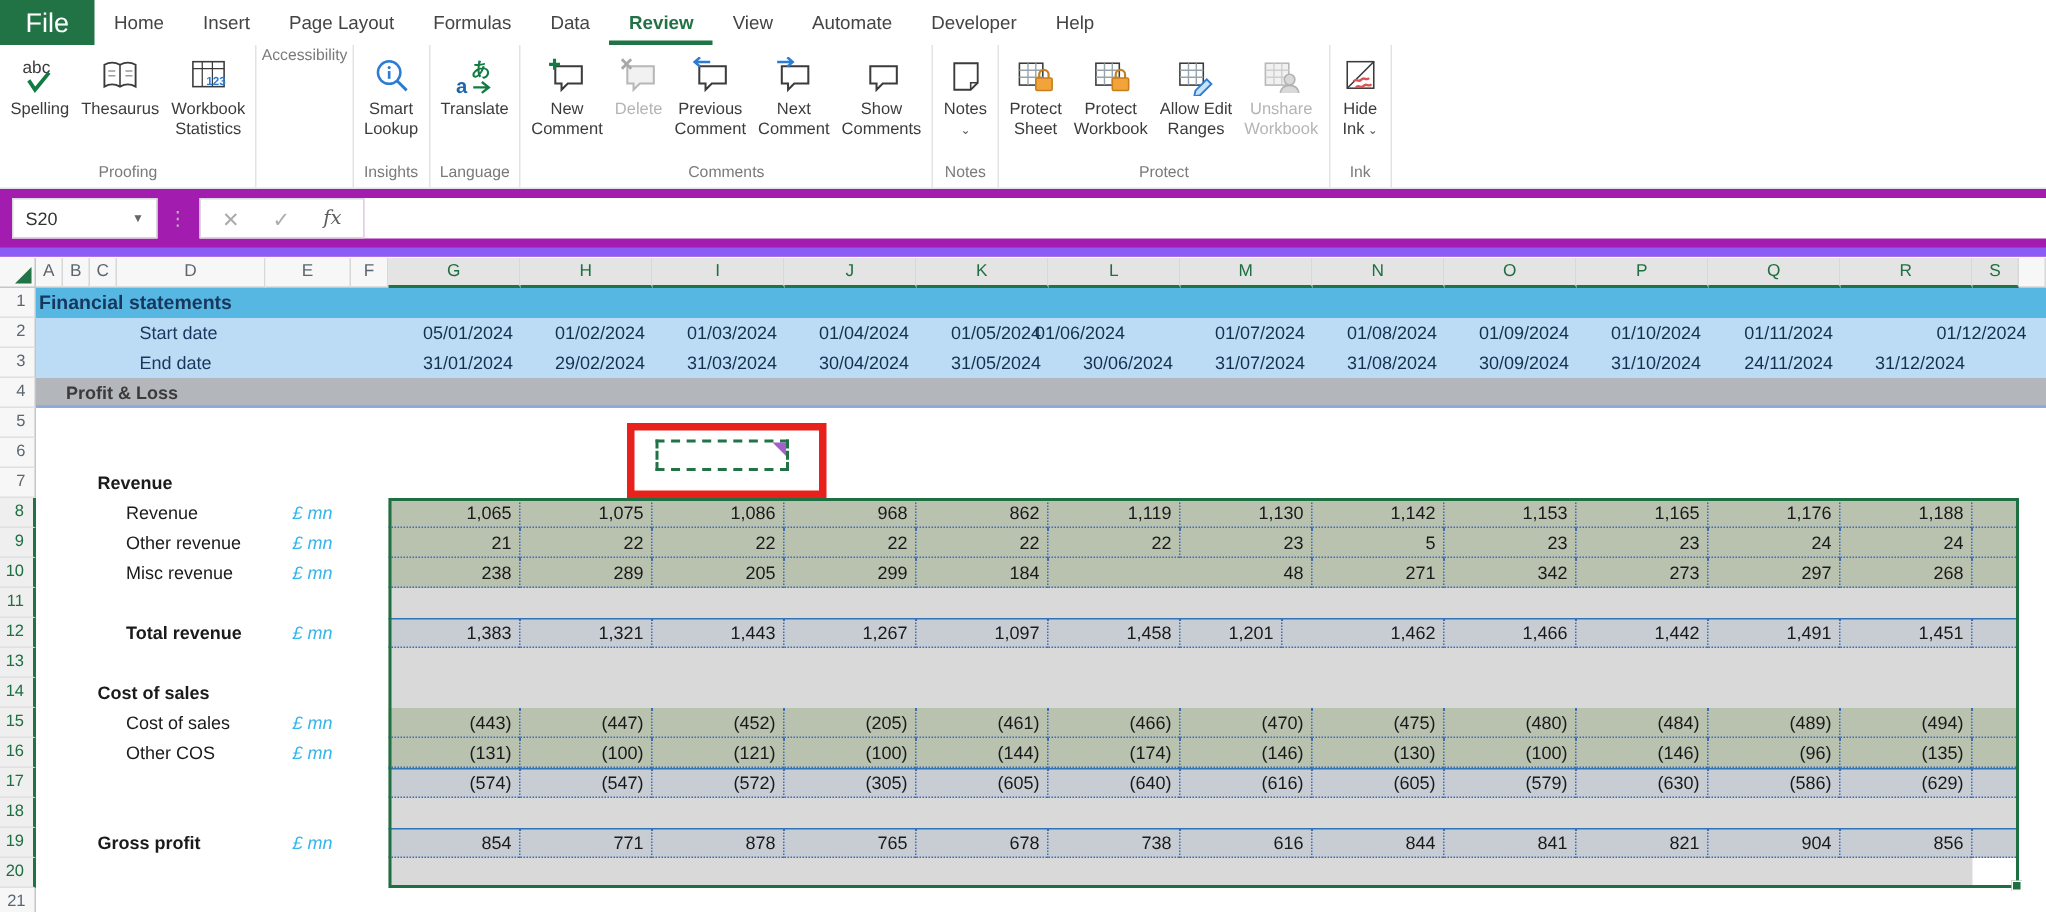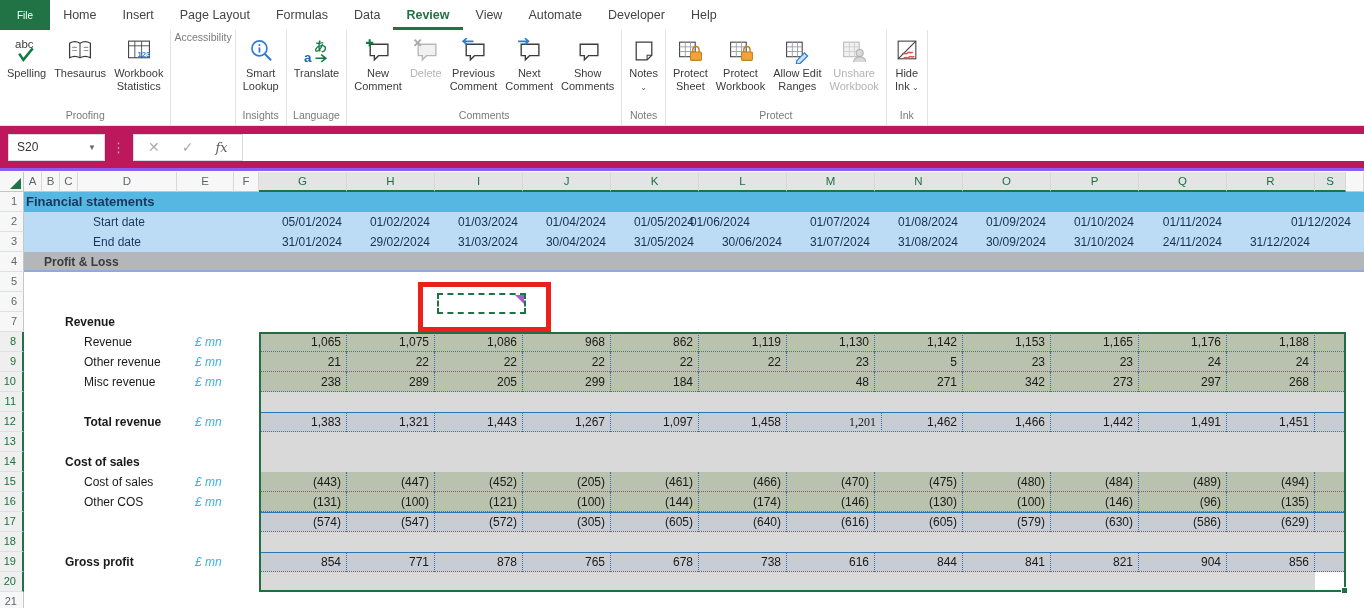--- a/index.html
+++ b/index.html
@@ -2,39 +2,39 @@
 <html style="--excel-green: #217346; --selection-border: #1E6F41; --band-title-bg: #56B7E2; --band-dates-bg: #BCDCF5; --band-section-bg: #B3B6BA; --band-text: #17375E; --table-green: #B9C1AF; --table-subtotal: #C7CDD3; --table-gap: #D9D9D9; --border-dotted: #3E6DB5; --border-solid: #2E75B6; --unit-text: #35B5EC; --annotation-red: #E8211C; --copied-marker-purple: #A45FC8; --lock-orange: #F2A33A; --icon-blue: #2B7CD3;"><head>
 <meta charset="utf-8">
 <style>
   * { margin:0; padding:0; box-sizing:border-box; }
   html,body { background:#fff; }
   .app { position:relative; width:1364px; height:608px; overflow:hidden;
          font-family:"Liberation Sans", sans-serif; background:#fff; }
 
   
   .tabbar { position:absolute; top:0; left:0; width:100%; height:30px; background:#fff; display:flex; align-items:stretch; }
-  .file-tab { background:var(--excel-green); color:#fff; padding:0 17px; display:flex; align-items:center; font-size:10px; }
+  .file-tab { background:var(--excel-green); color:#fff; padding:0 17px; display:flex; align-items:center; font-size:18px; }
   .tab { padding:0 13px; display:flex; align-items:center; font-size:12.5px; color:#444; cursor:default; }
   .tab.active { color:var(--excel-green); font-weight:700; box-shadow:inset 0 -3px 0 var(--excel-green); }
 
   
   .ribbon { position:absolute; top:30px; left:0; width:100%; height:96px; background:#fff;
             border-bottom:1px solid #E1E1E1; display:flex; }
   .rgroup { display:flex; flex-direction:column; border-right:1px solid #E3E3E3; padding:0 3px; }
   .rgroup-btns { display:flex; flex:1; align-items:flex-start; padding-top:3px; }
   .rgroup-name { height:17px; font-size:10.5px; color:#7A7A7A; text-align:center; line-height:15px; }
   .rbtn { display:flex; flex-direction:column; align-items:center; padding:2px 4px 0 4px; }
   .ricon { height:32px; display:flex; align-items:center; justify-content:center; }
   .rlabel { font-size:11px; color:#3B3B3B; text-align:center; line-height:13px; white-space:nowrap; }
   .rbtn.disabled .rlabel { color:#B4B4B4; }
   .chev { font-size:8px; color:#5A5A5A; }
 
   
-  .fbar { position:absolute; top:126px; left:0; width:100%; height:45px; background:#be185d;
-          border-bottom:3px solid #8b5cf6; display:flex; align-items:center; }
+  .fbar { position:absolute; top:126px; left:0; width:100%; height:45px; background:#a21caf;
+          border-bottom:6px solid #8b5cf6; display:flex; align-items:center; }
   .namebox { width:97px; height:27px; margin-left:8px; border:1px solid #D9D9D9; display:flex;
              align-items:center; justify-content:space-between; padding:0 8px; font-size:12px; color:#333; background:#fff; }
   .nb-arrow { color:#666; font-size:8px; }
   .fdots { color:#B9B9B9; margin:0 7px; font-size:13px; letter-spacing:1px; }
   .fbtns { display:flex; align-items:center; border:1px solid #D9D9D9; height:27px; padding:0 14px; gap:22px; background:#fff; }
   .fx-x, .fx-check { color:#ABABAB; font-size:14px; }
   .fx-fx { color:#5E5E5E; font-size:13px; font-style:italic; font-family:"DejaVu Serif", serif; }
   .finput { flex:1; height:27px; background:#fff; border:none; outline:none; font-size:12px; }
 
   
@@ -503,21 +503,21 @@
       <div class="grow" style="top: 240px;">
         <div class="tband sub"></div>
         <div class="rowlabel" style="left: 60px; font-weight: 700;">Total revenue</div>
         <div class="unit">£ mn</div>
         <div class="vcell num" style="left: 235px; width: 88px;">1,383</div>
         <div class="vcell num" style="left: 323px; width: 88px;">1,321</div>
         <div class="vcell num" style="left: 411px; width: 88px;">1,443</div>
         <div class="vcell num" style="left: 499px; width: 88px;">1,267</div>
         <div class="vcell num" style="left: 587px; width: 88px;">1,097</div>
         <div class="vcell num" style="left: 675px; width: 88px;">1,458</div>
-        <div class="vcell num" style="left: 770px; width: 88px; font-family: Liberation Serif, serif;">1,201</div>
+        <div class="vcell num" style="left: 743px; width: 88px;">1,201</div>
         <div class="vcell num" style="left: 851px; width: 88px;">1,462</div>
         <div class="vcell num" style="left: 939px; width: 88px;">1,466</div>
         <div class="vcell num" style="left: 1027px; width: 88px;">1,442</div>
         <div class="vcell num" style="left: 1115px; width: 88px;">1,491</div>
         <div class="vcell num" style="left: 1203px; width: 88px;">1,451</div>
       </div>
       <div class="grow" style="top: 260px;">
         <div class="tband gap"></div>
       </div>
       <div class="grow" style="top: 280px;">

